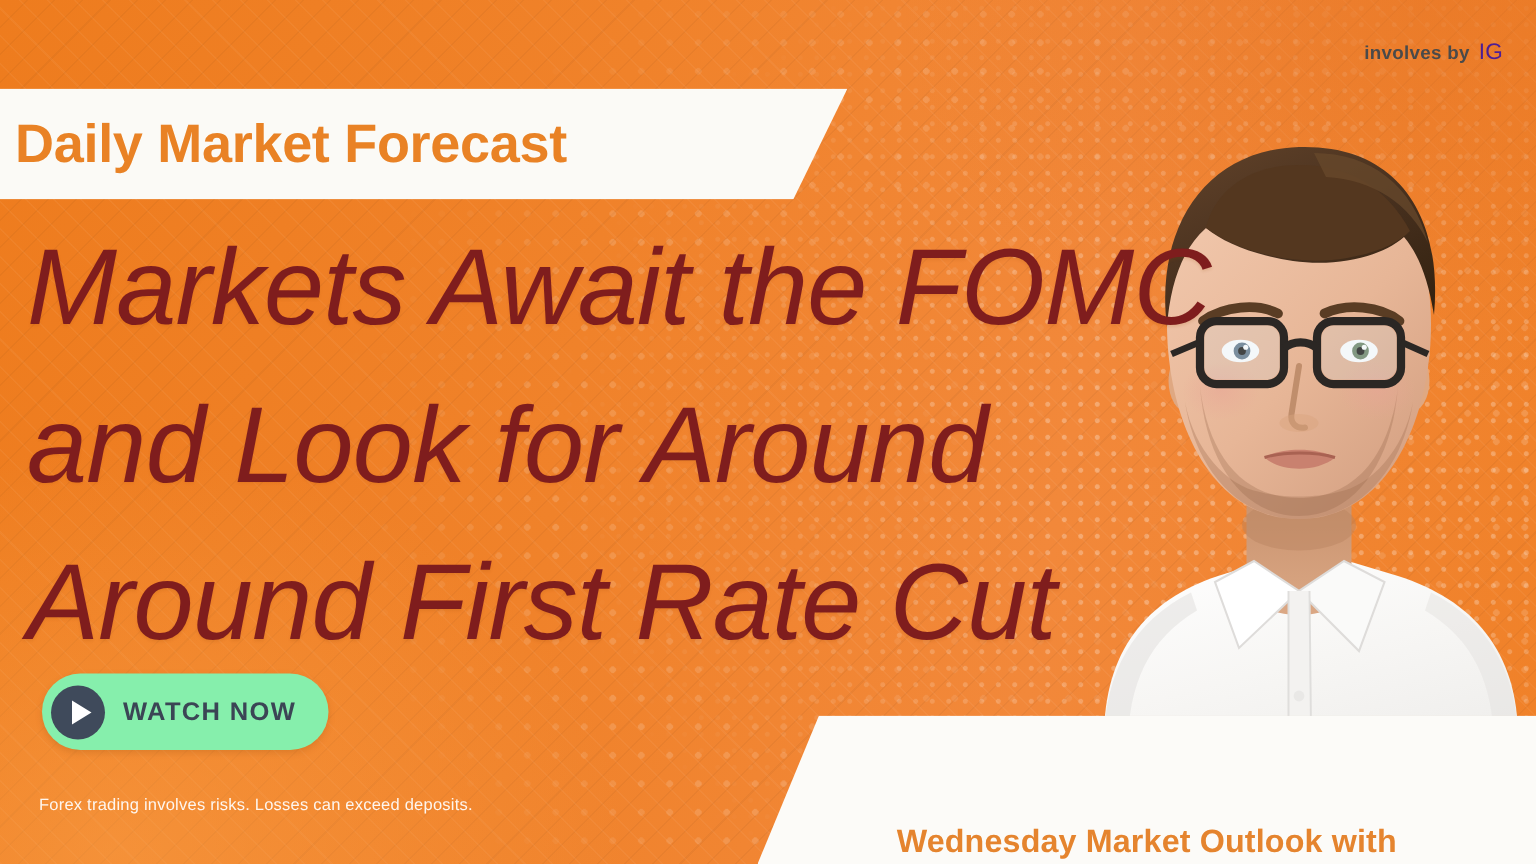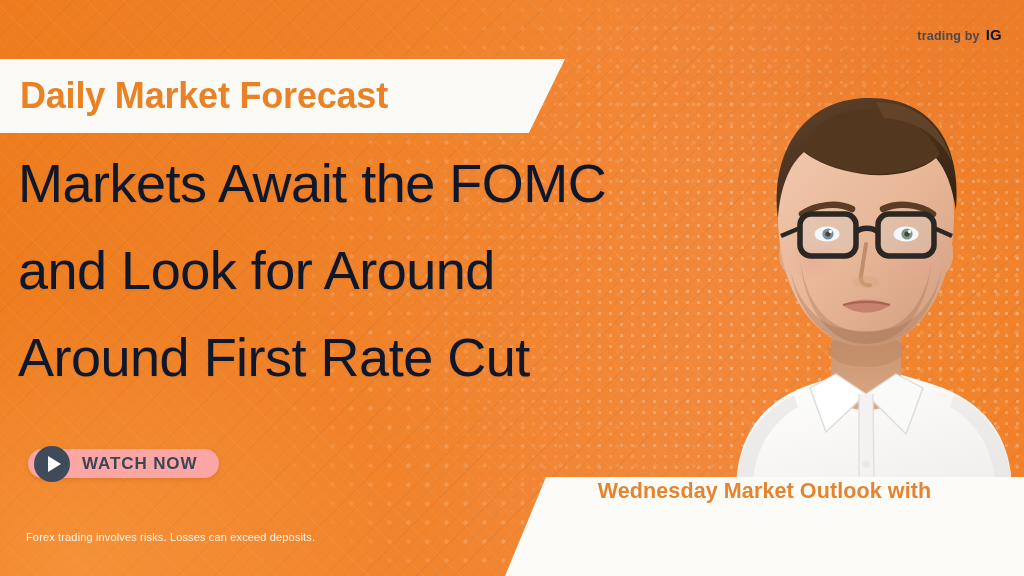--- a/index.html
+++ b/index.html
@@ -67,64 +67,65 @@
     white-space:nowrap;
   }
   .logo-daily{ color:#4A4A4A; }
   .logo-fx{ color:#FFFFFF; }
   .logo-sub{
     margin-top:9px;
     font-size:12.5px; font-weight:bold; letter-spacing:.2px;
     color:#4A4A4A;
     white-space:nowrap;
   }
-  .logo-ig{ color:#0f172a; font-weight:bold; font-size:15px; margin-left:6px; }
+  .logo-ig{ color:#4c1d95; font-weight:normal; font-size:15px; margin-left:6px; }
 
   
   .ribbon{
     position:absolute; left:0; top:59px;
     width:565px; height:74px;
     background:#FBFAF6;
     clip-path:polygon(0 0, 100% 0, 93.6% 100%, 0 100%);
     display:flex; align-items:center;
     z-index:8;
     box-shadow:0 1px 2px rgba(120,60,10,.10);
   }
   .ribbon-label{
-    margin-left:20px;
+    margin-left:10px;
     color:#E98225;
     font-size:36px; font-weight:bold;
     letter-spacing:-.2px;
     white-space:nowrap;
   }
 
   
   .headline{
     position:absolute; left:18px; top:156px;
     width:700px;
     z-index:7;
   }
   .headline-line{
-    color:#0f172a;
-    font-size:54px;
+    color:#7f1d1d;
+    font-size:72px;
     font-weight:400;
     line-height:1.0;
     letter-spacing:-.5px;
     margin-bottom:33px;
     white-space:nowrap;
     text-shadow:0 1px 2px rgba(150,70,10,.14);
+    font-style:italic;
   }
   .headline-line:last-child{ margin-bottom:0; }
 
   
   .watch-pill{
     position:absolute; left:28px; top:449px;
-    height:29px;
+    height:51px;
     padding:0 22px 0 6px;
-    background:#fca5a5;
+    background:#86efac;
     border-radius:26px;
     display:flex; align-items:center; gap:12px;
     z-index:8;
     box-shadow:0 2px 5px rgba(120,55,5,.18);
     cursor:pointer;
   }
   .play-circle{
     width:36px; height:36px; border-radius:50%;
     background:#3F4A5B;
     display:flex; align-items:center; justify-content:center;
@@ -153,21 +154,21 @@
     z-index:8;
   }
 
   
   .lower-banner{
     position:absolute; left:505px; top:477px;
     width:519px; height:99px;
     background:#FCFBF8;
     clip-path:polygon(7.9% 0, 100% 0, 100% 100%, 0 100%);
     display:flex; flex-direction:column;
-    align-items:center; justify-content:space-between;
+    align-items:center; justify-content:flex-end;
     z-index:10;
     box-shadow:0 -1px 3px rgba(120,60,10,.10);
   }
   .banner-line{
     color:#E5842E;
     font-size:21.5px; font-weight:bold;
     letter-spacing:.1px;
     line-height:1.35;
     white-space:nowrap;
     text-align:center;
@@ -287,21 +288,21 @@
 
       <path d="M 226 182 L 221 214 C 220 220 224 224 230 223" stroke="#C08E6C" stroke-width="4" fill="none" stroke-linecap="round"></path>
       <ellipse cx="226" cy="220" rx="13" ry="6" fill="#D9A37F" opacity=".45"></ellipse>
 
       <path d="M 203 243 C 214 236 238 236 250 243 C 238 253 214 253 203 243 Z" fill="#C9816F"></path>
       <path d="M 203 243 C 216 239 237 239 250 243" stroke="#A96252" stroke-width="2" fill="none"></path>
     </svg>
   </div>
 
   <div class="logo">
-    <div class="logo-sub"><span>trading by</span><span class="logo-ig">IG</span></div>
+    <div class="logo-sub"><span>involves by</span><span class="logo-ig">IG</span></div>
   </div>
 
   <div class="ribbon">
     <span class="ribbon-label">Daily Market Forecast</span>
   </div>
 
   <div class="headline">
     <div class="headline-line">Markets Await the FOMC</div>
     <div class="headline-line">and Look for Around</div>
     <div class="headline-line">Around First Rate Cut</div>

